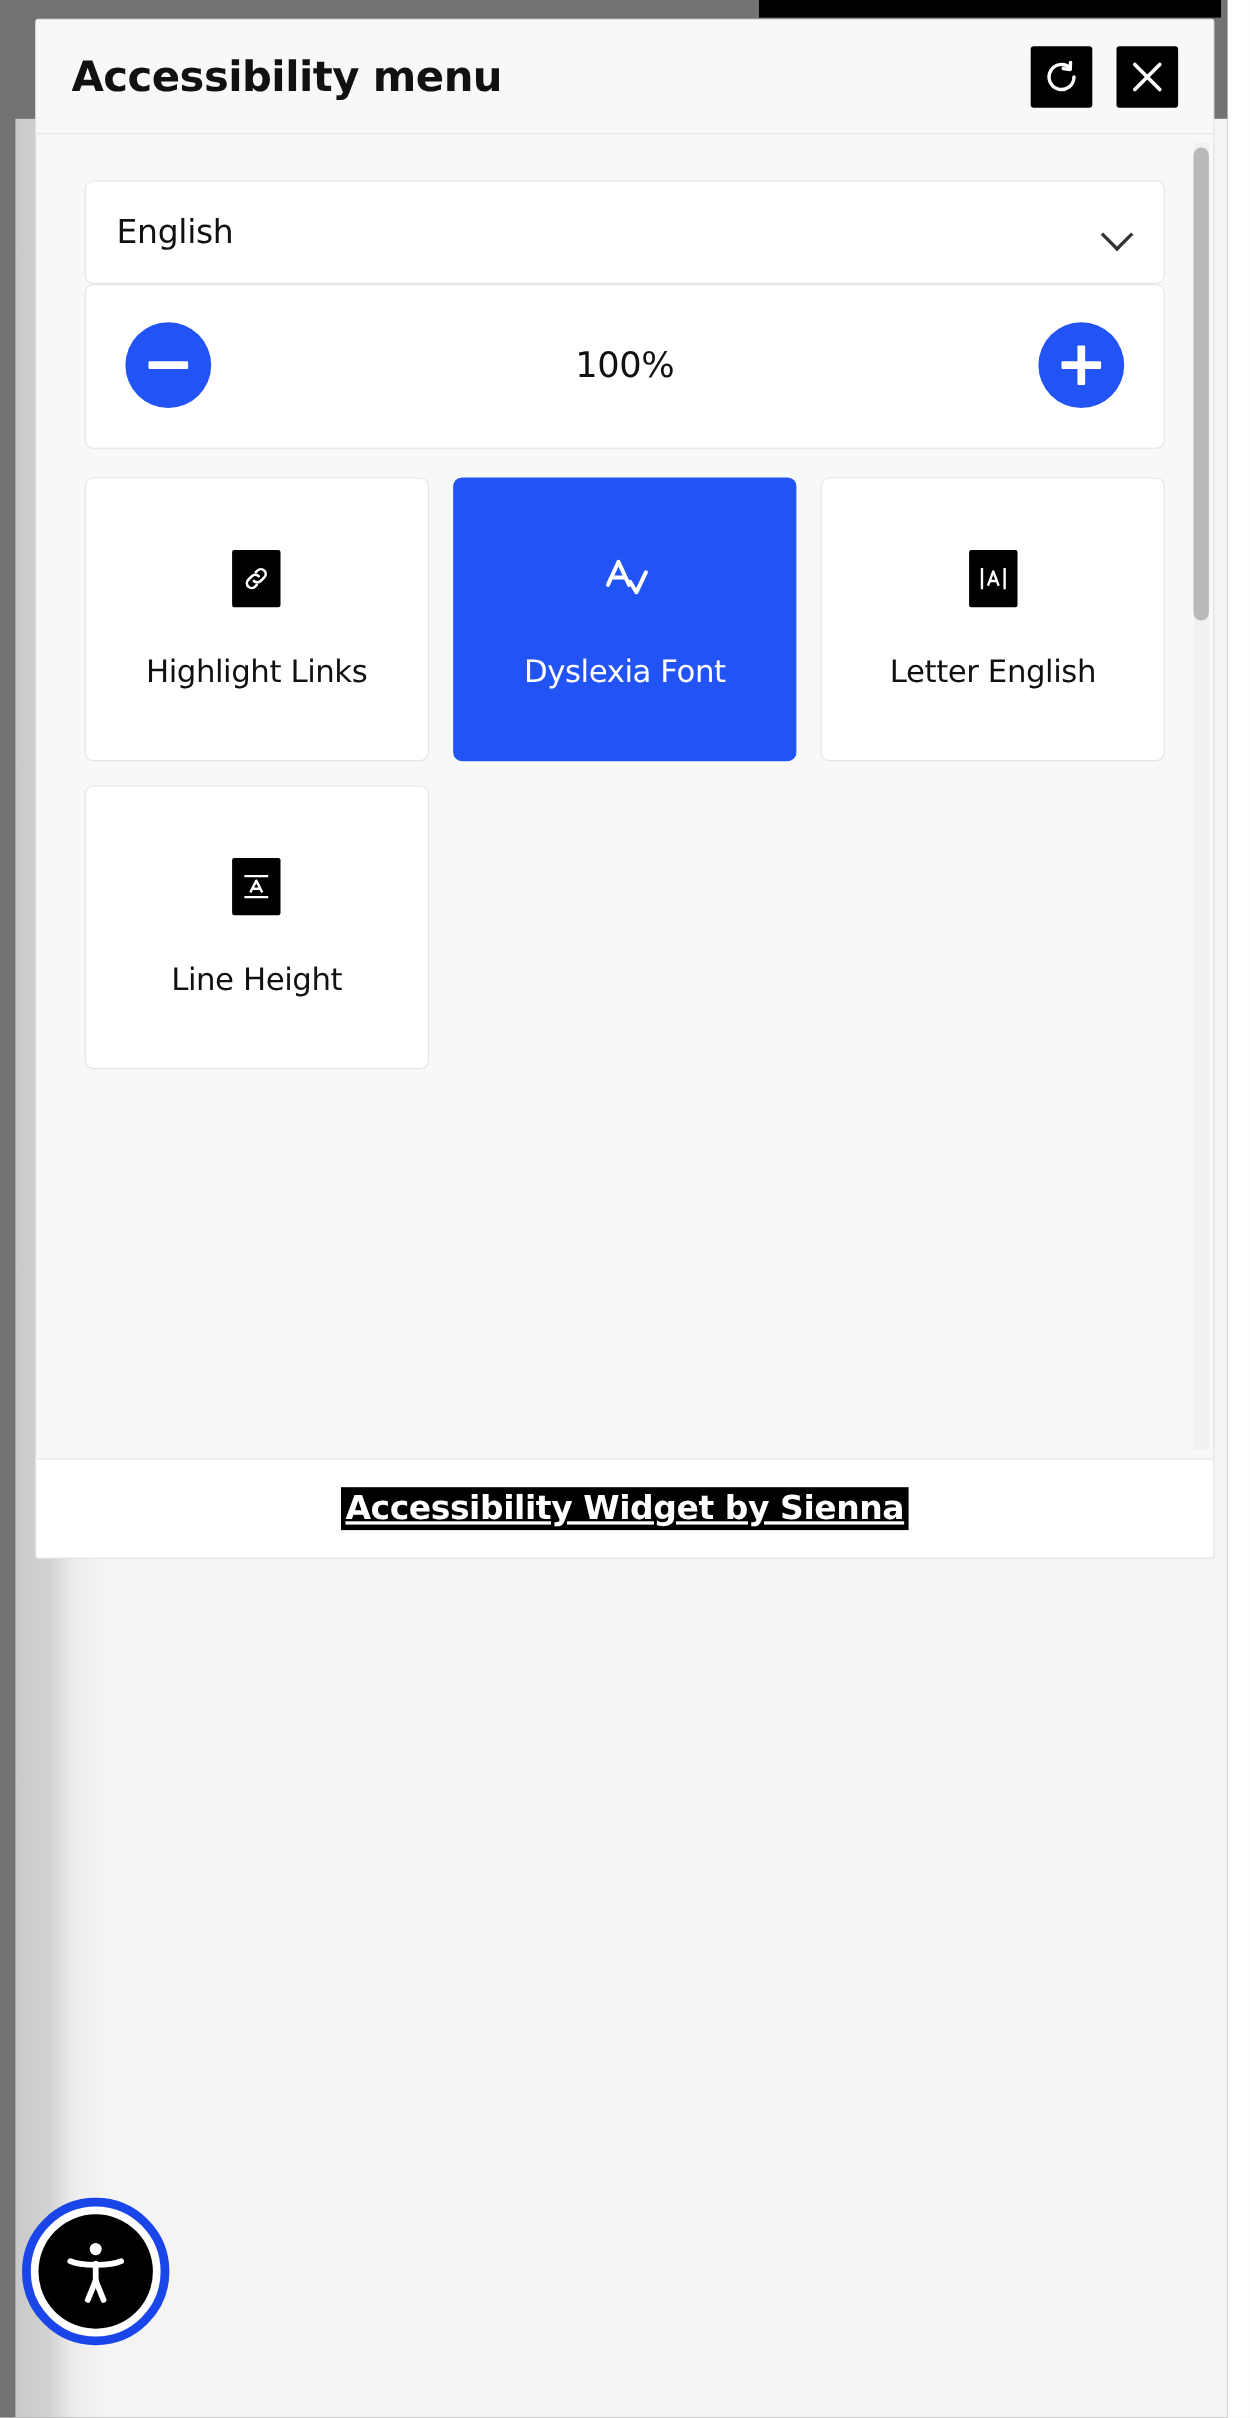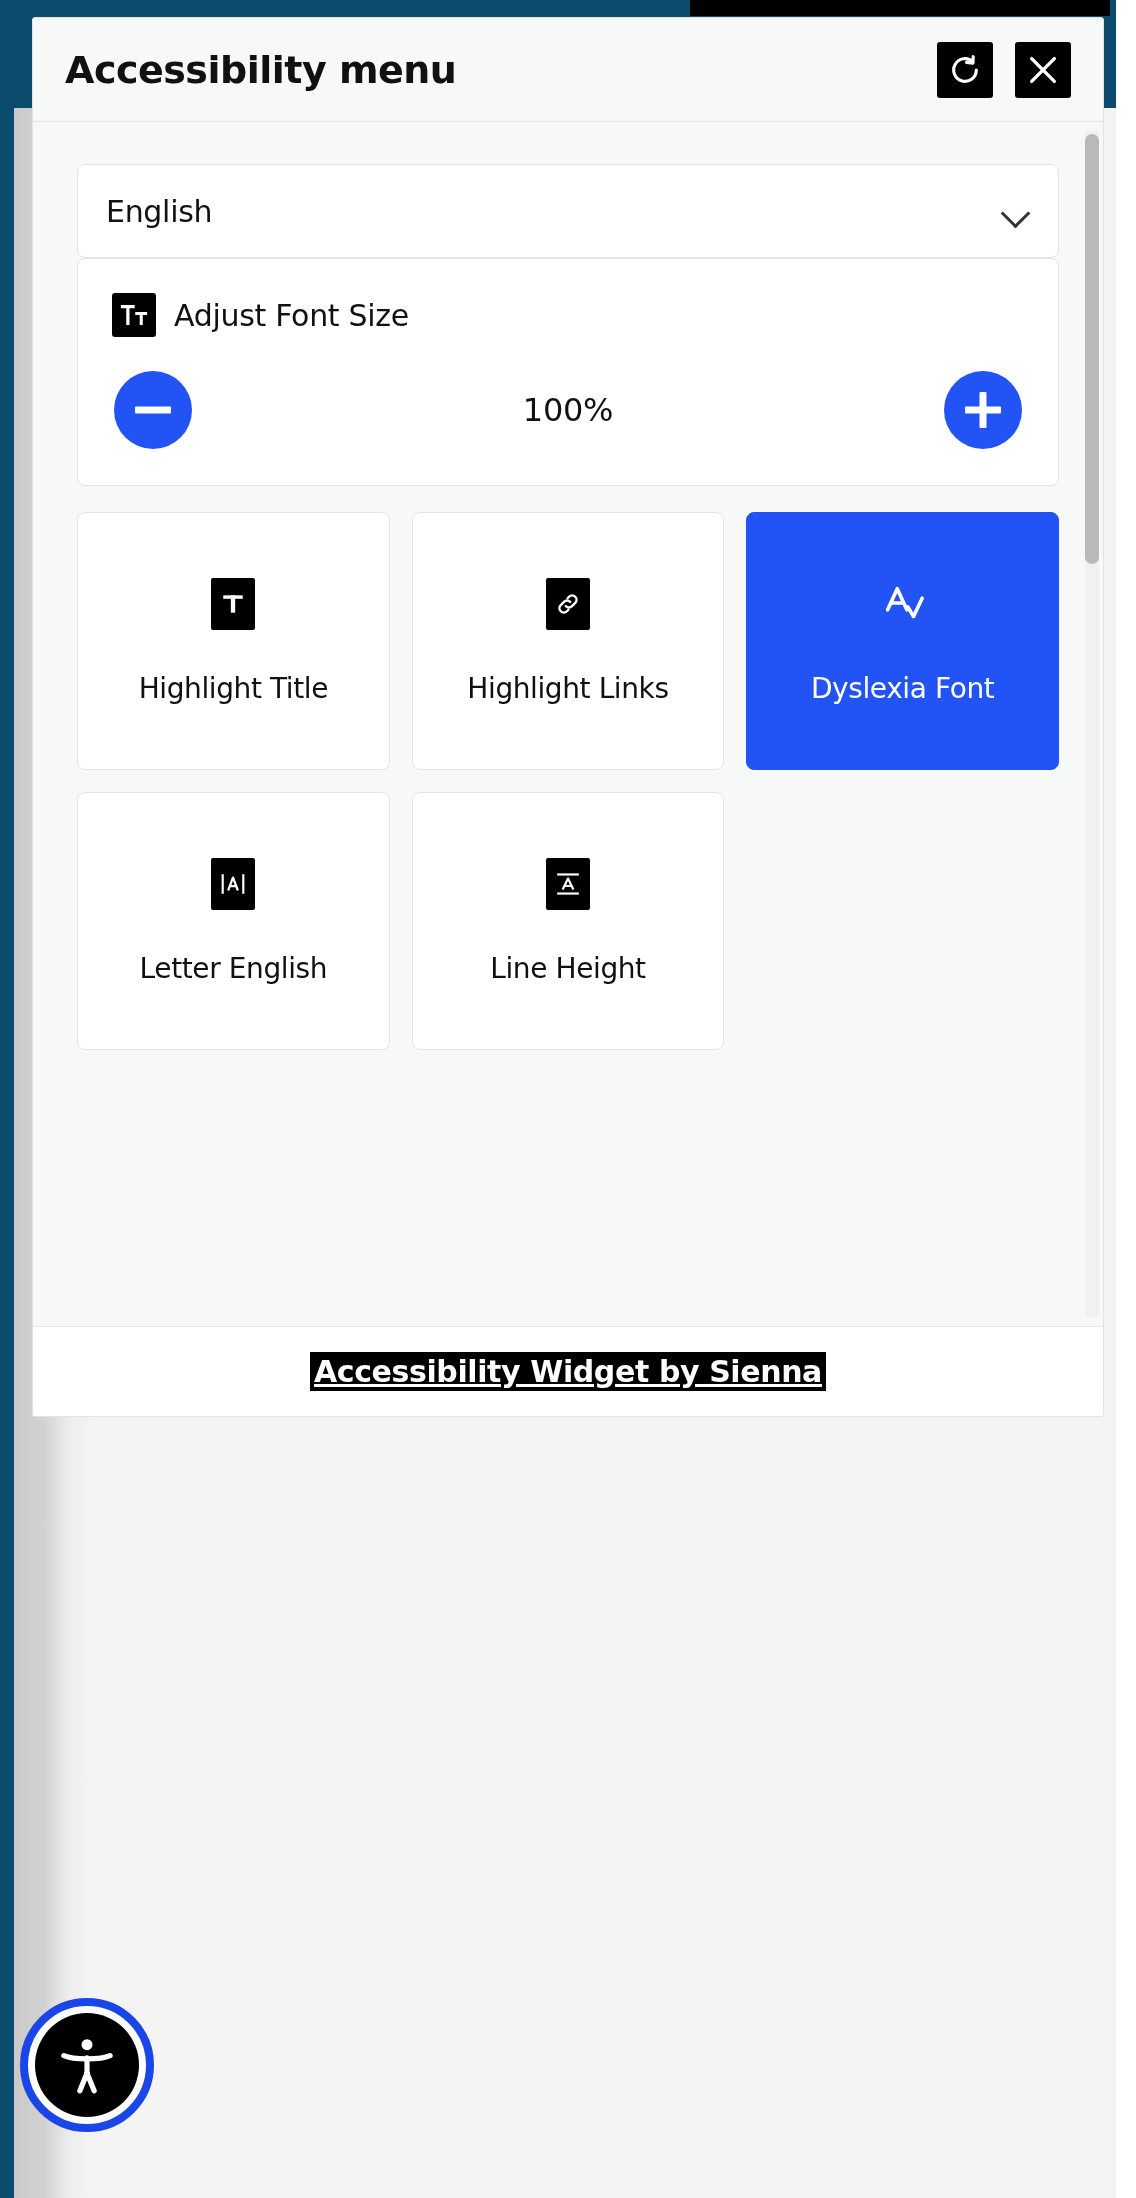--- a/index.html
+++ b/index.html
@@ -9,21 +9,21 @@
     height: 2198px;
     overflow: hidden;
     font-family: "DejaVu Sans", sans-serif;
   }
 
   
   .screen {
     position: relative;
     width: 1116px;
     height: 2198px;
-    background: #0c4a6e;
+    background: #737373;
     overflow: hidden;
   }
 
   .underlying-page {
     position: absolute;
     left: 14px;
     top: 108px;
     width: 1112px;
     height: 2090px;
     background: linear-gradient(to right, #c9c9c9 0px, #d2d2d2 30px, #ededed 55px, #f4f4f4 80px);
@@ -391,57 +391,35 @@
 
       <div class="body-inner">
 
         <div class="lang-select">
           <span class="lang-value">English</span>
           <span class="chev"></span>
         </div>
 
 
         <div class="fontsize-card">
-          <div class="fs-label-row">
-            <span class="icon-box">
-              <svg width="30" height="30" viewBox="0 0 24 24" fill="#fff">
-                <rect x="1.5" y="4" width="11" height="2.6"></rect>
-                <rect x="5.8" y="4" width="2.6" height="16"></rect>
-                <rect x="13" y="9.6" width="9.5" height="2.4"></rect>
-                <rect x="16.6" y="9.6" width="2.4" height="10.4"></rect>
-              </svg>
-            </span>
-            <span class="fs-label">Adjust Font Size</span>
-          </div>
 
           <div class="fs-controls">
             <button class="round-btn">
               <span class="bar-h"></span>
             </button>
             <span class="fs-value">100%</span>
             <button class="round-btn">
               <span class="bar-h"></span>
               <span class="bar-v"></span>
             </button>
           </div>
         </div>
 
         <div class="tile-grid">
 
-          <div class="tile">
-            <span class="tile-icon">
-              <span class="icon-box plain">
-                <svg width="26" height="30" viewBox="0 0 24 24" fill="#fff">
-                  <rect x="3" y="4" width="18" height="3.2"></rect>
-                  <rect x="10" y="4" width="4" height="16"></rect>
-                </svg>
-              </span>
-            </span>
-            <span class="tile-label">Highlight Title</span>
-          </div>
 
           <div class="tile">
             <span class="tile-icon">
               <span class="icon-box plain">
                 <svg width="26" height="30" viewBox="0 0 24 24" fill="none" stroke="#fff" stroke-width="2.2" stroke-linecap="round">
                   <path d="M10 14a4 4 0 0 0 5.7 0l3-3a4 4 0 0 0-5.7-5.7l-1.4 1.4"></path>
                   <path d="M14 10a4 4 0 0 0-5.7 0l-3 3a4 4 0 0 0 5.7 5.7l1.4-1.4"></path>
                 </svg>
               </span>
             </span>

